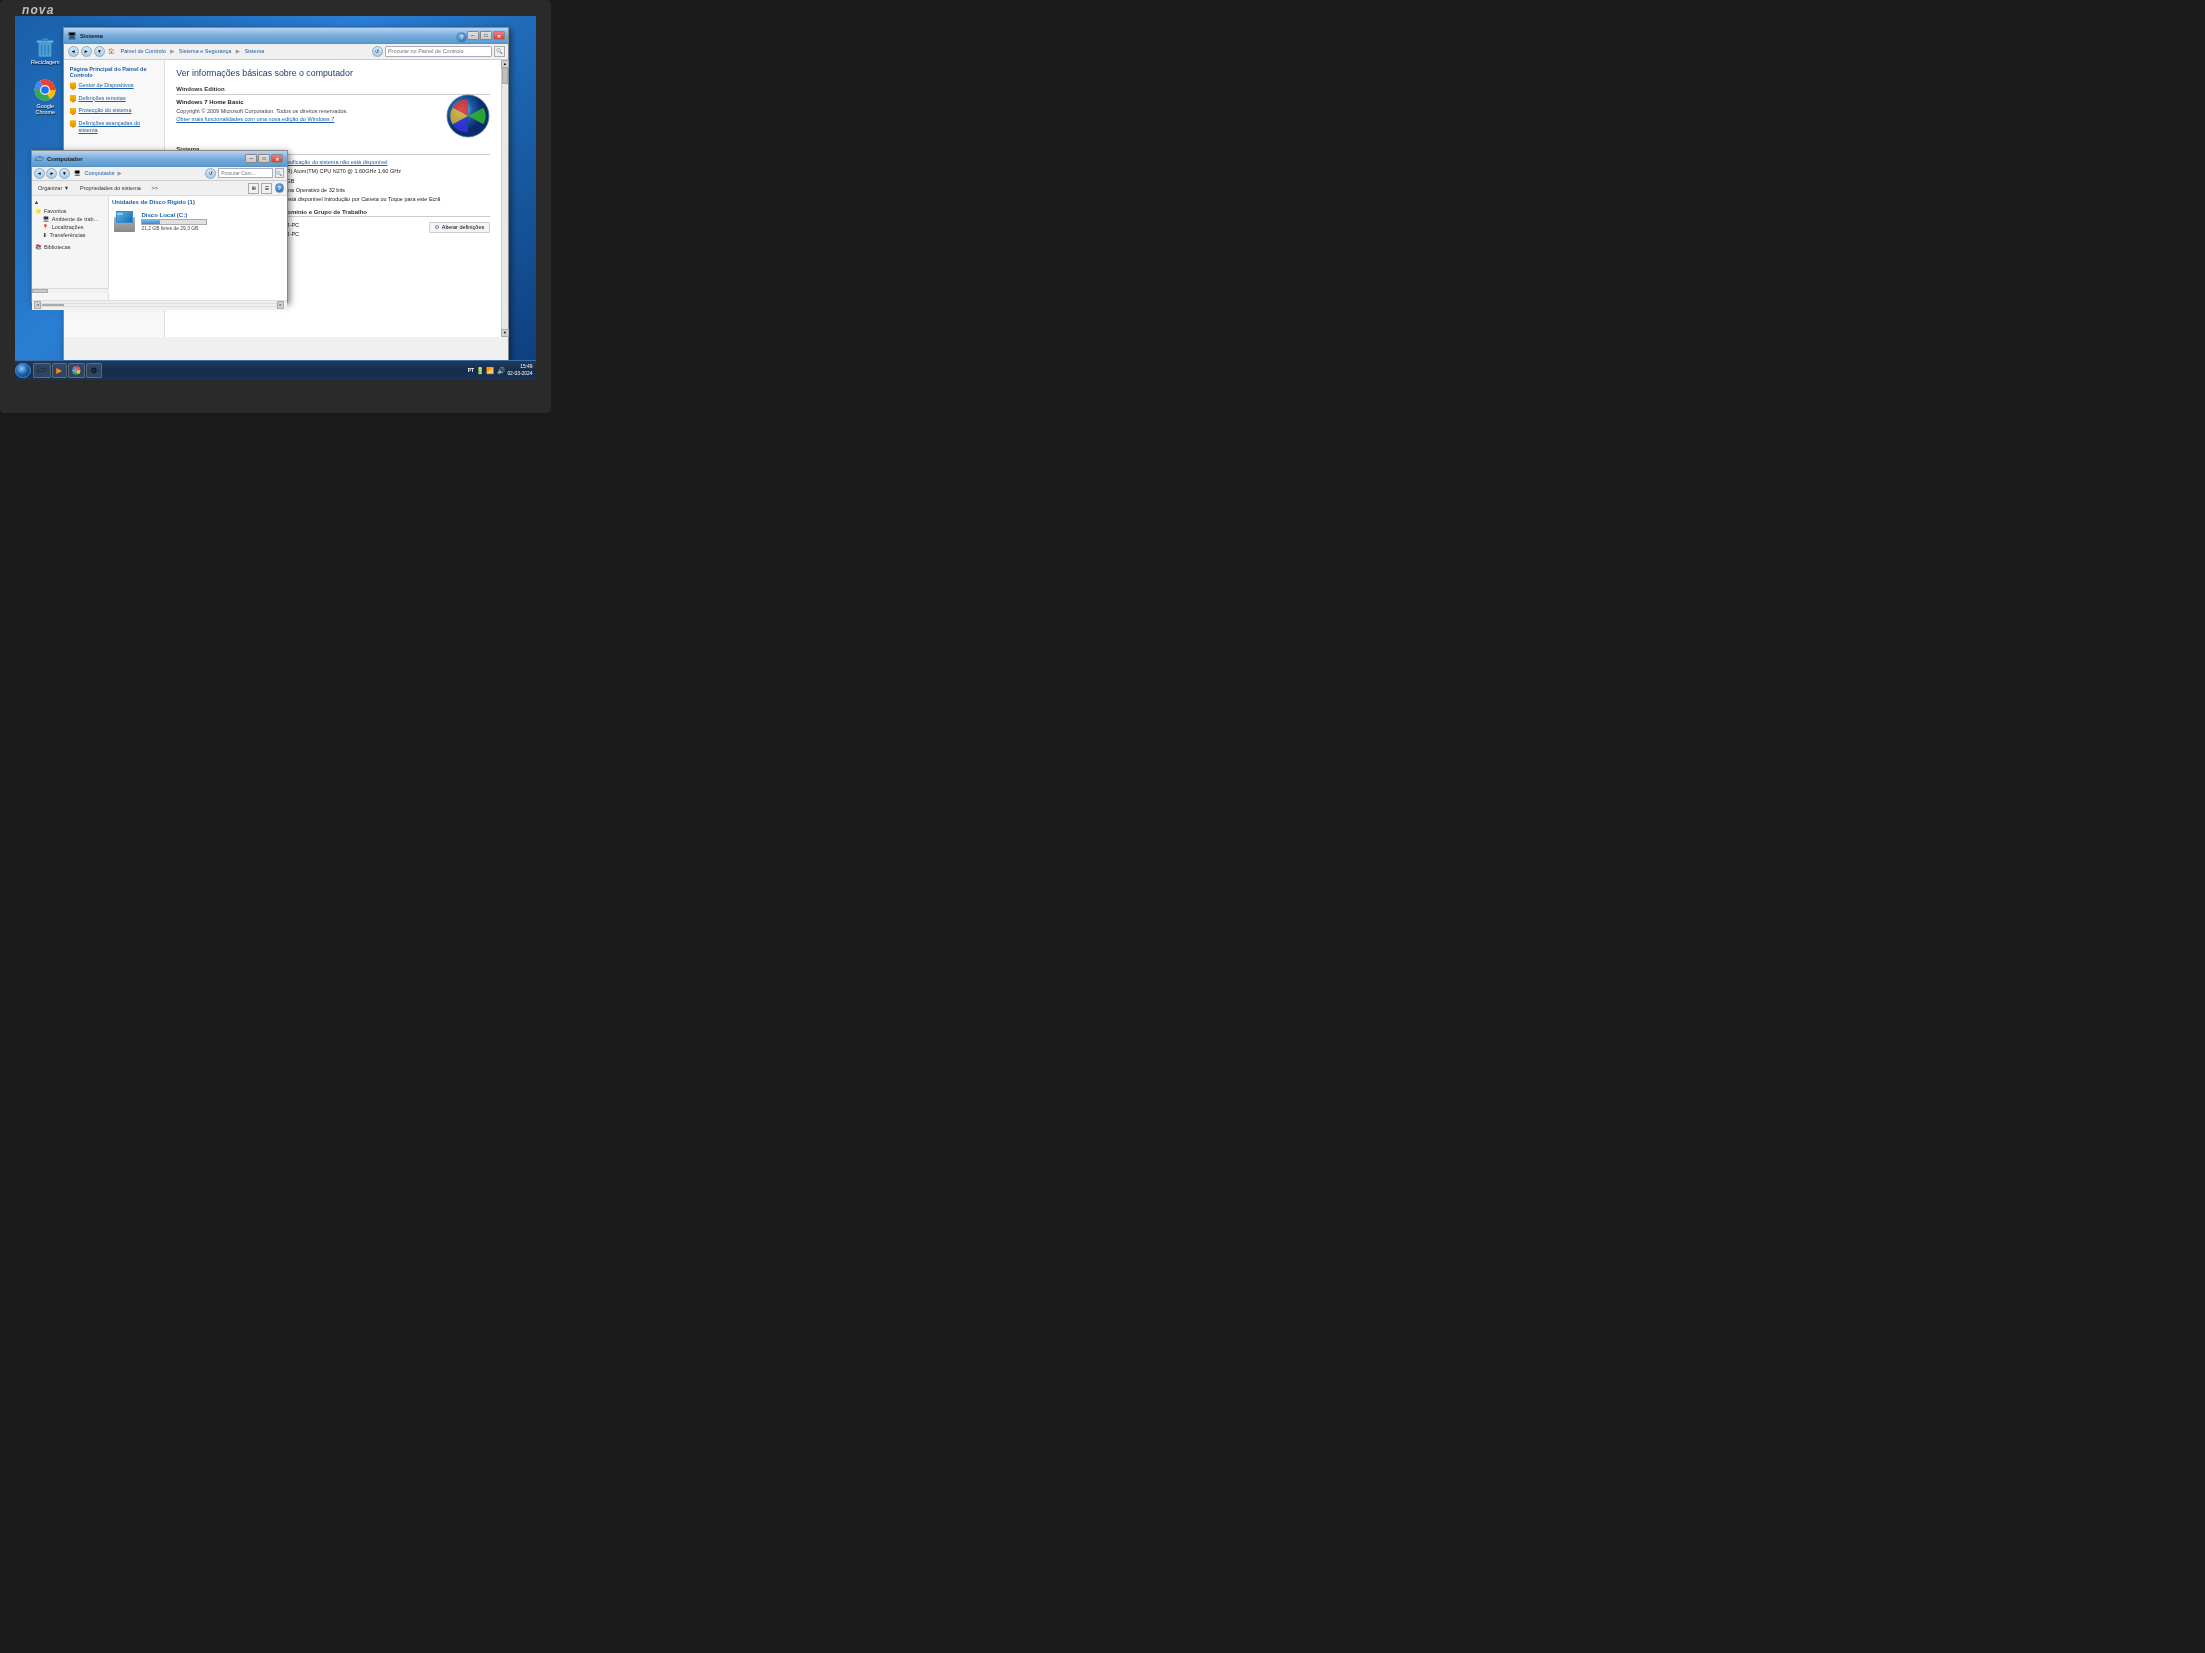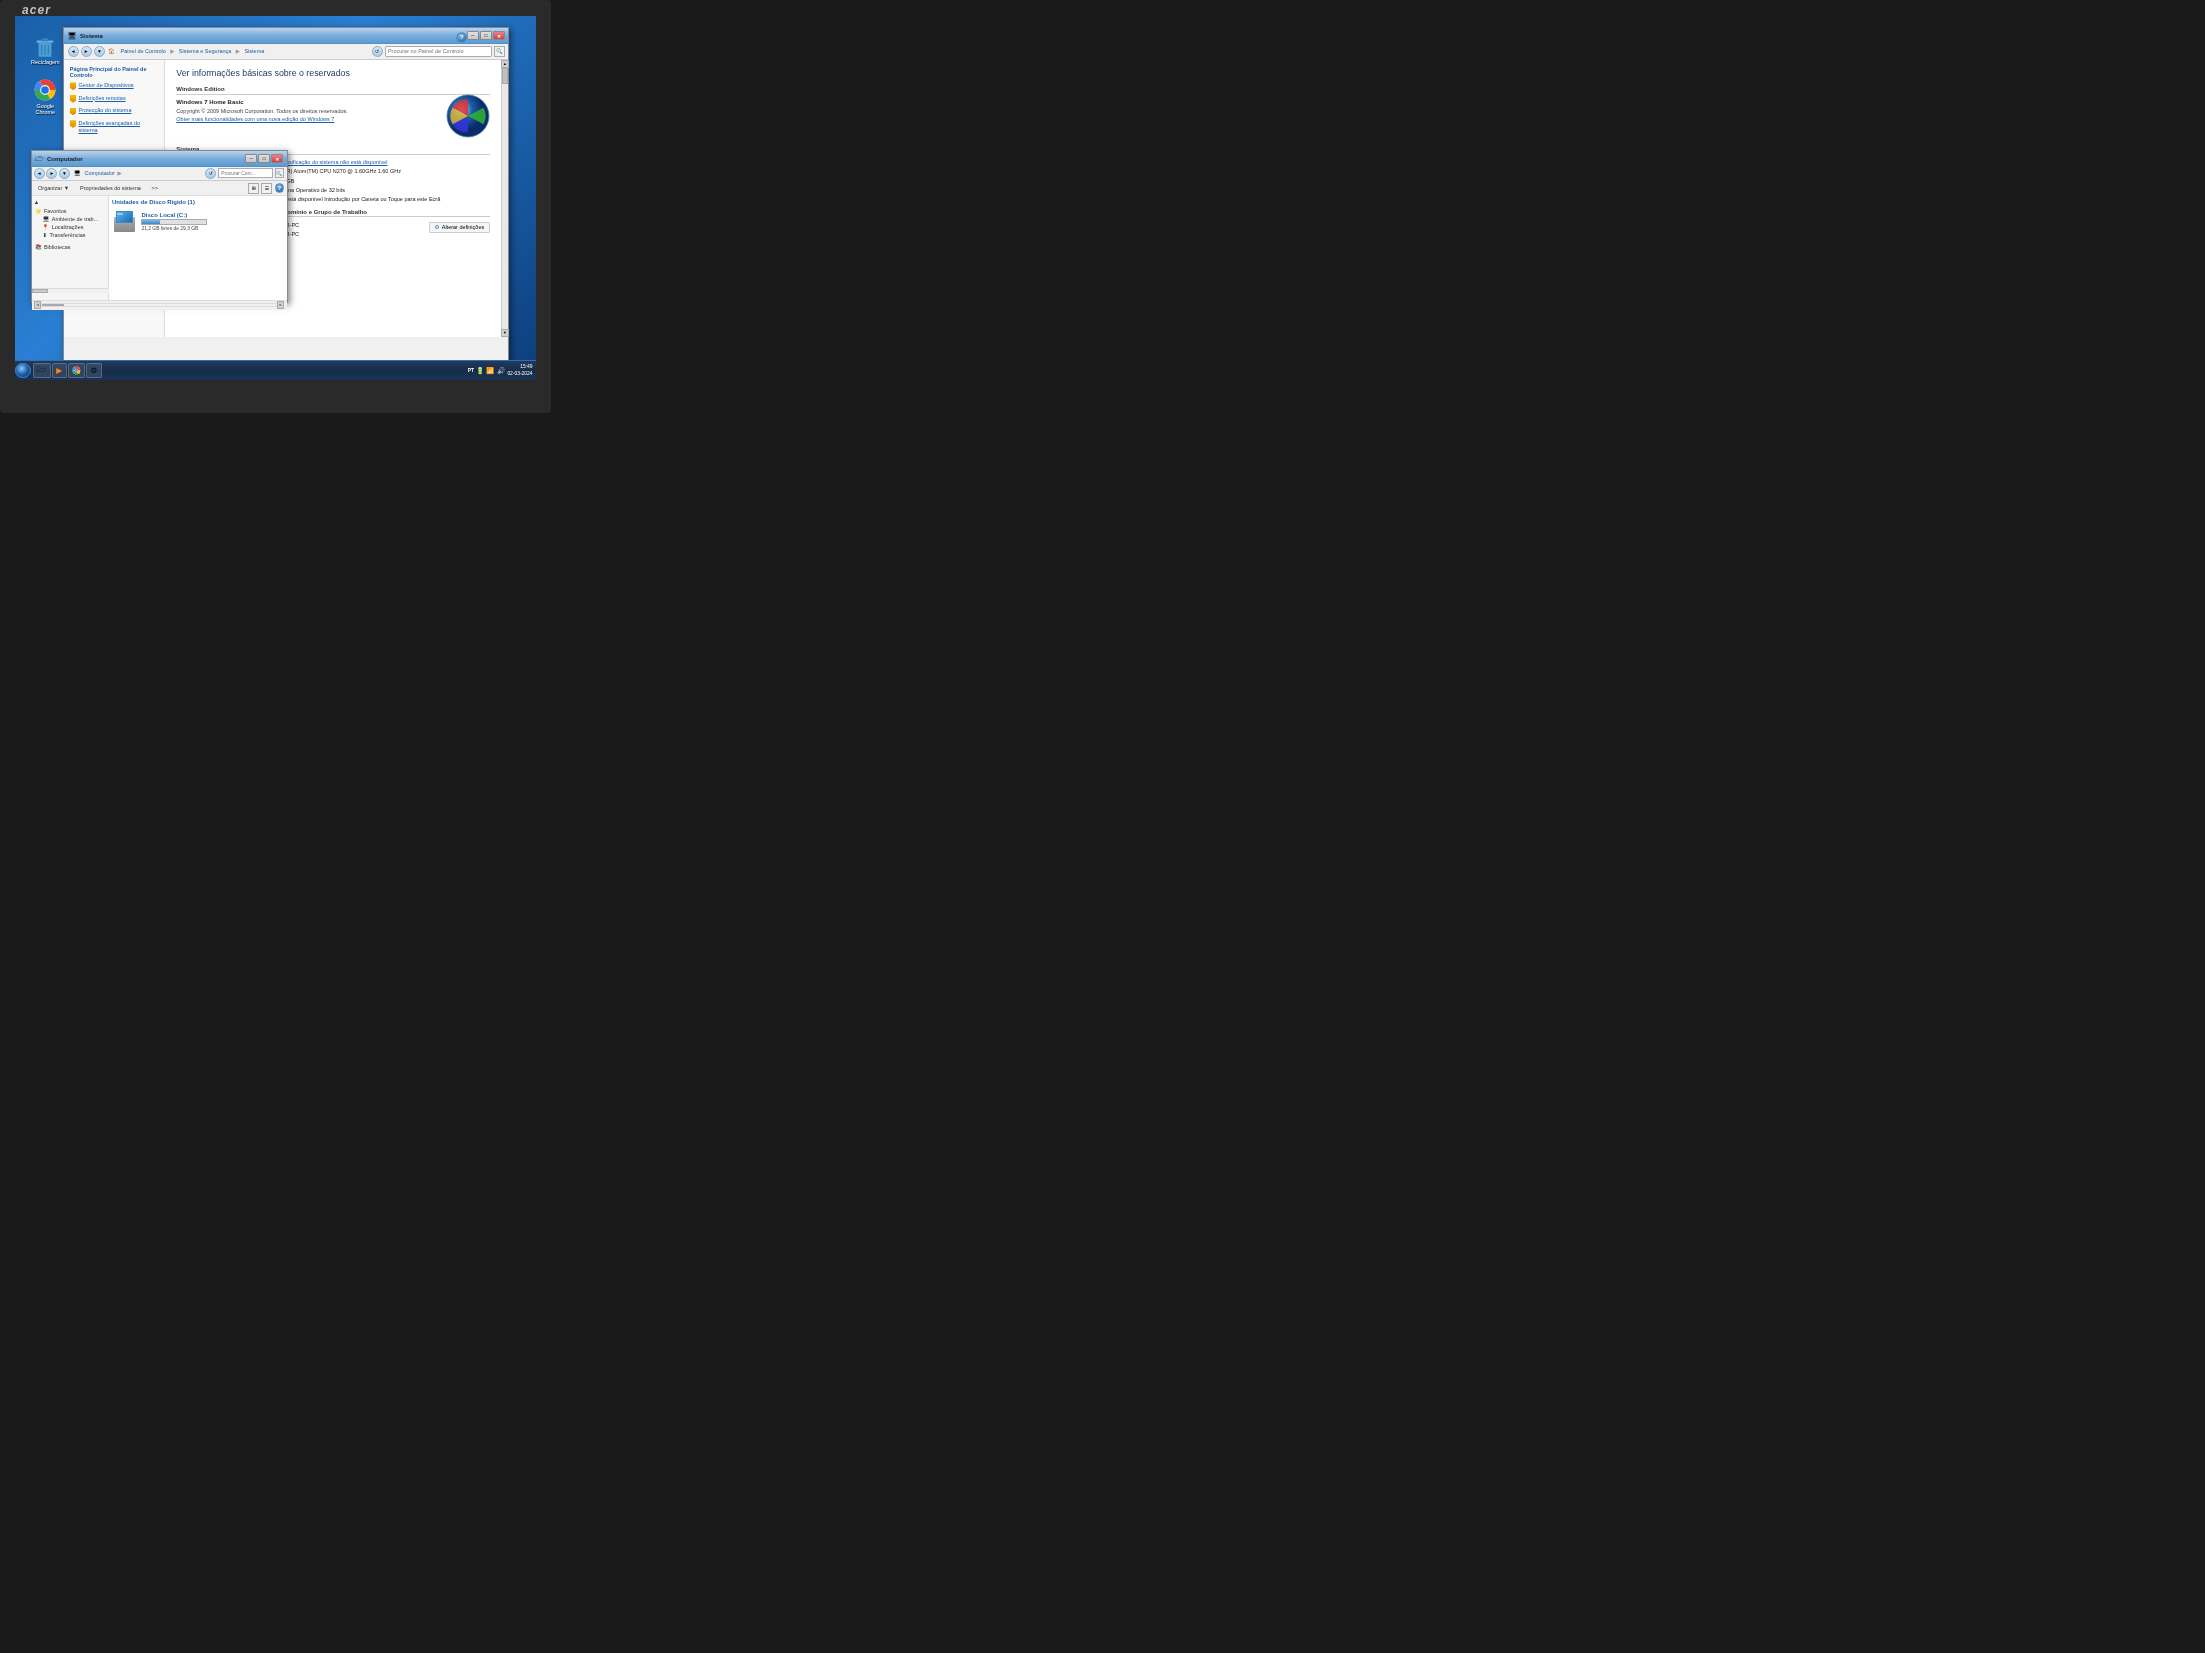--- a/index.html
+++ b/index.html
@@ -518,21 +518,21 @@
       color: white;
       font-size: 6px;
       font-weight: bold;
     }
   </style>
 </head>
 <body>
 
 <div class="laptop-bezel">
 
-  <div class="acer-logo">acer</div>
+  <div class="acer-logo">nova</div>
 
   <div class="screen">
 
     <div class="desktop">
 
       <div class="desktop-icon recycle-bin">
         <div class="icon-img">
           <svg viewBox="0 0 40 40" xmlns="http://www.w3.org/2000/svg">
             <rect x="8" y="12" width="24" height="28" rx="2" fill="#4a9fd4" stroke="#2a6fa8" stroke-width="1"></rect>
             <rect x="5" y="10" width="30" height="4" rx="1" fill="#6ab8e8" stroke="#3a8acc" stroke-width="1"></rect>
@@ -607,21 +607,21 @@
             <span>Protecção do sistema</span>
           </div>
           <div class="sidebar-link">
             <div class="sidebar-shield"></div>
             <span>Definições avançadas do sistema</span>
           </div>
         </div>
 
         <div class="main-content">
           <div style="position:relative;">
-            <div class="page-title">Ver informações básicas sobre o reservados</div>
+            <div class="page-title">Ver informações básicas sobre o computador</div>
 
             <div class="edition-section">
               <div class="section-header">Windows Edition</div>
               <div style="display:flex; justify-content:space-between;">
                 <div>
                   <div style="font-size:6px; font-weight:bold; color:#222; margin-bottom:2.2px;">Windows 7 Home Basic</div>
                   <div class="copyright-text">Copyright © 2009 Microsoft Corporation. Todos os direitos reservados.</div>
                   <div class="info-link" style="font-size:5.5px;">Obter mais funcionalidades com uma nova edição do Windows 7</div>
                 </div>
 

